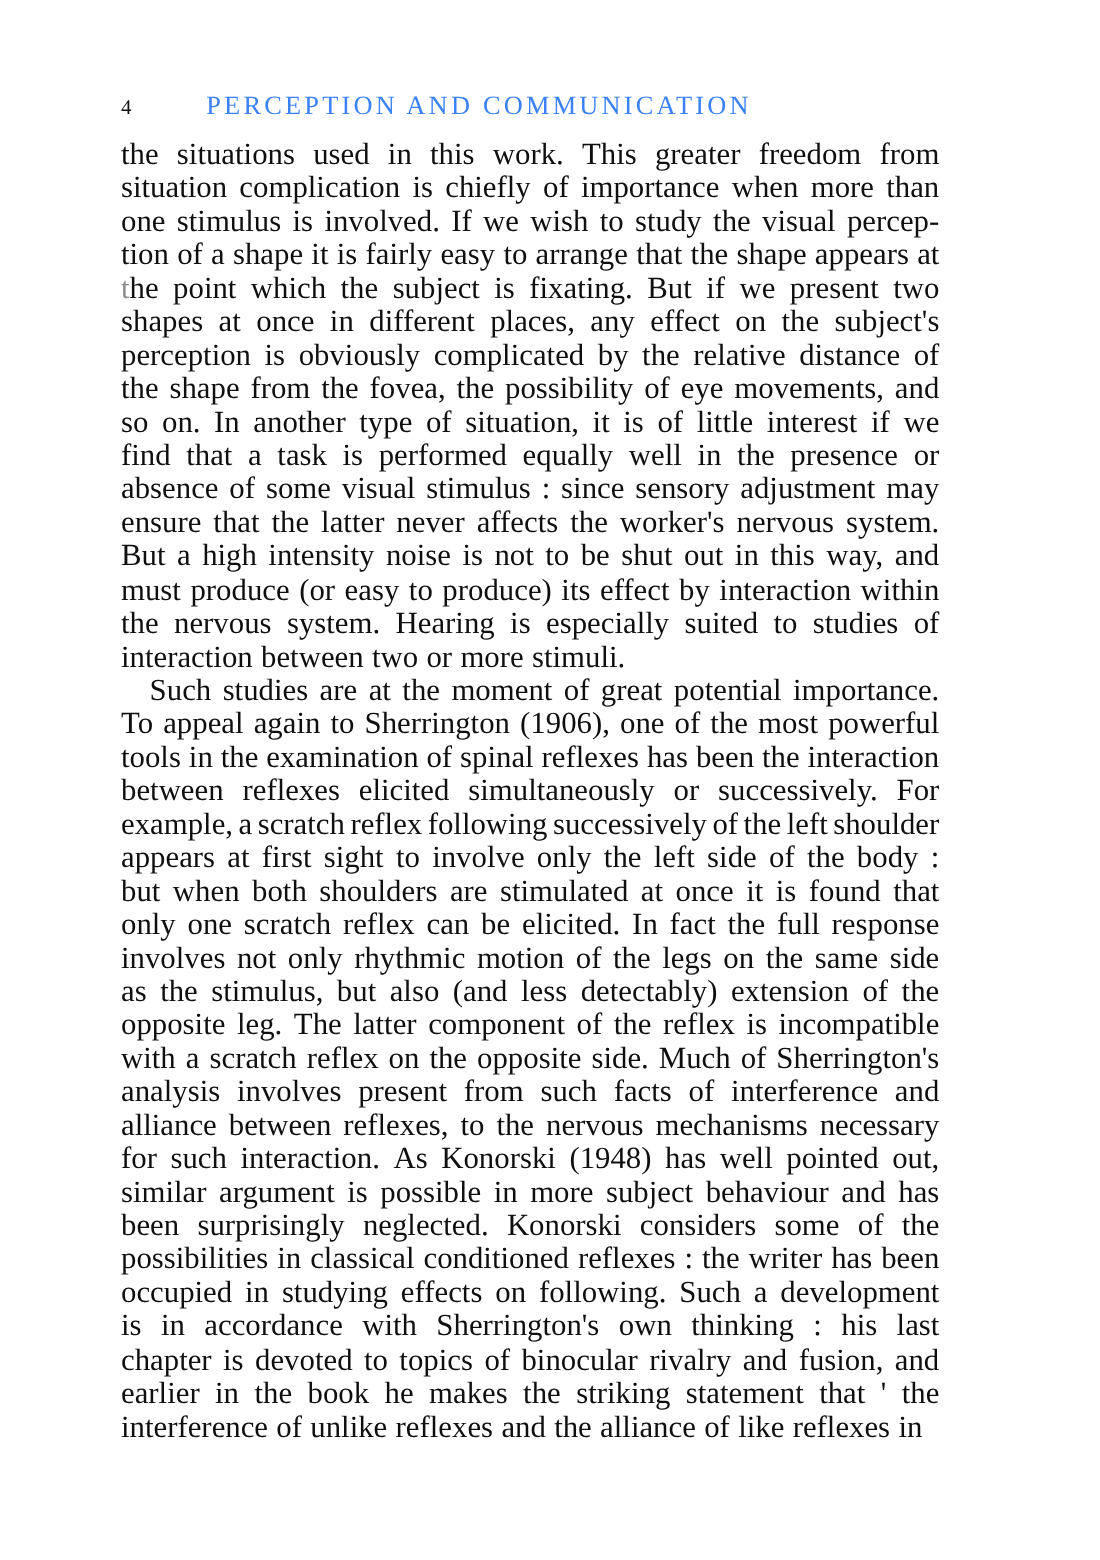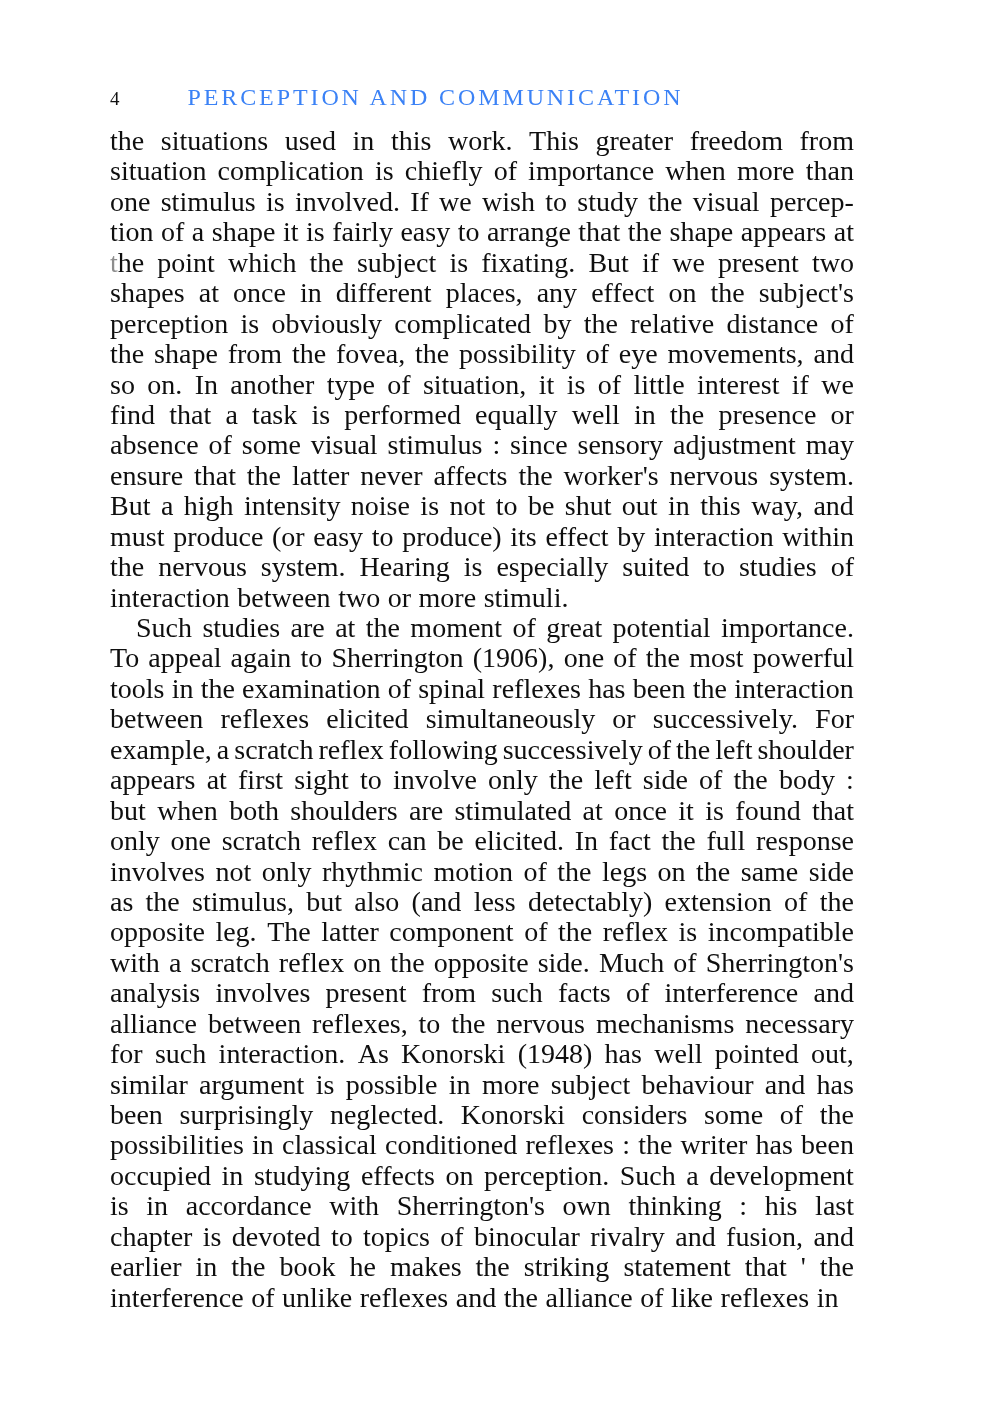--- a/index.html
+++ b/index.html
@@ -134,20 +134,20 @@
       <div class="line justify"><span class="w">involves</span><span class="w">not</span><span class="w">only</span><span class="w">rhythmic</span><span class="w">motion</span><span class="w">of</span><span class="w">the</span><span class="w">legs</span><span class="w">on</span><span class="w">the</span><span class="w">same</span><span class="w">side</span></div>
       <div class="line justify"><span class="w">as</span><span class="w">the</span><span class="w">stimulus,</span><span class="w">but</span><span class="w">also</span><span class="w">(and</span><span class="w">less</span><span class="w">detectably)</span><span class="w">extension</span><span class="w">of</span><span class="w">the</span></div>
       <div class="line justify"><span class="w">opposite</span><span class="w">leg.</span><span class="w">The</span><span class="w">latter</span><span class="w">component</span><span class="w">of</span><span class="w">the</span><span class="w">reflex</span><span class="w">is</span><span class="w">incompatible</span></div>
       <div class="line justify"><span class="w">with</span><span class="w">a</span><span class="w">scratch</span><span class="w">reflex</span><span class="w">on</span><span class="w">the</span><span class="w">opposite</span><span class="w">side.</span><span class="w">Much</span><span class="w">of</span><span class="w">Sherrington's</span></div>
       <div class="line justify"><span class="w">analysis</span><span class="w">involves</span><span class="w">present</span><span class="w">from</span><span class="w">such</span><span class="w">facts</span><span class="w">of</span><span class="w">interference</span><span class="w">and</span></div>
       <div class="line justify"><span class="w">alliance</span><span class="w">between</span><span class="w">reflexes,</span><span class="w">to</span><span class="w">the</span><span class="w">nervous</span><span class="w">mechanisms</span><span class="w">necessary</span></div>
       <div class="line justify"><span class="w">for</span><span class="w">such</span><span class="w">interaction.</span><span class="w">As</span><span class="w">Konorski</span><span class="w">(1948)</span><span class="w">has</span><span class="w">well</span><span class="w">pointed</span><span class="w">out,</span></div>
       <div class="line justify"><span class="w">similar</span><span class="w">argument</span><span class="w">is</span><span class="w">possible</span><span class="w">in</span><span class="w">more</span><span class="w">subject</span><span class="w">behaviour</span><span class="w">and</span><span class="w">has</span></div>
       <div class="line justify"><span class="w">been</span><span class="w">surprisingly</span><span class="w">neglected.</span><span class="w">Konorski</span><span class="w">considers</span><span class="w">some</span><span class="w">of</span><span class="w">the</span></div>
       <div class="line justify"><span class="w">possibilities</span><span class="w">in</span><span class="w">classical</span><span class="w">conditioned</span><span class="w">reflexes</span><span class="w">:</span><span class="w">the</span><span class="w">writer</span><span class="w">has</span><span class="w">been</span></div>
-      <div class="line justify"><span class="w">occupied</span><span class="w">in</span><span class="w">studying</span><span class="w">effects</span><span class="w">on</span><span class="w">perception.</span><span class="w">Such</span><span class="w">a</span><span class="w">development</span></div>
+      <div class="line justify"><span class="w">occupied</span><span class="w">in</span><span class="w">studying</span><span class="w">effects</span><span class="w">on</span><span class="w">following.</span><span class="w">Such</span><span class="w">a</span><span class="w">development</span></div>
       <div class="line justify"><span class="w">is</span><span class="w">in</span><span class="w">accordance</span><span class="w">with</span><span class="w">Sherrington's</span><span class="w">own</span><span class="w">thinking</span><span class="w">:</span><span class="w">his</span><span class="w">last</span></div>
       <div class="line justify"><span class="w">chapter</span><span class="w">is</span><span class="w">devoted</span><span class="w">to</span><span class="w">topics</span><span class="w">of</span><span class="w">binocular</span><span class="w">rivalry</span><span class="w">and</span><span class="w">fusion,</span><span class="w">and</span></div>
       <div class="line justify"><span class="w">earlier</span><span class="w">in</span><span class="w">the</span><span class="w">book</span><span class="w">he</span><span class="w">makes</span><span class="w">the</span><span class="w">striking</span><span class="w">statement</span><span class="w">that</span><span class="w">'</span><span class="w">the</span></div>
       <div class="line last"><span class="w">interference</span><span class="w">of</span><span class="w">unlike</span><span class="w">reflexes</span><span class="w">and</span><span class="w">the</span><span class="w">alliance</span><span class="w">of</span><span class="w">like</span><span class="w">reflexes</span><span class="w">in</span></div>
     </div>
 
 </div>
 
 </body></html>

